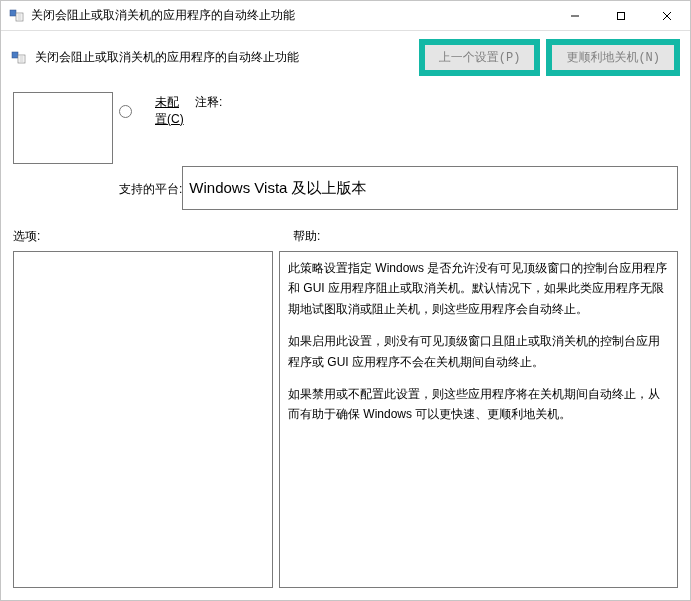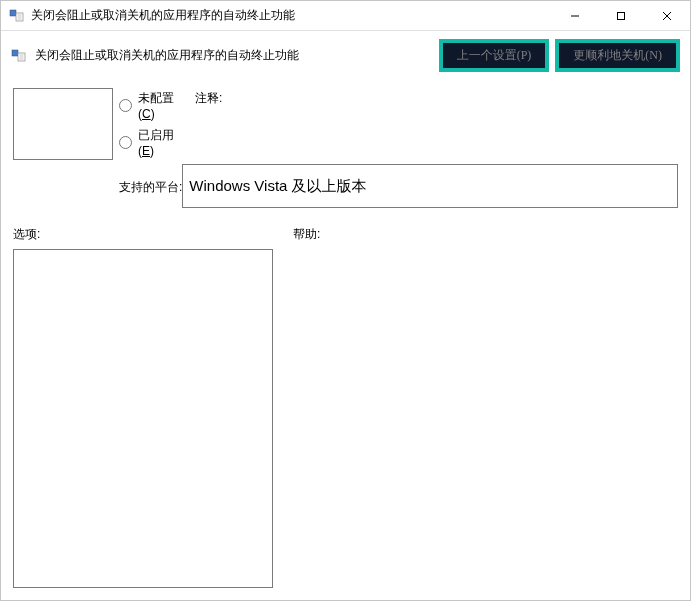--- a/index.html
+++ b/index.html
@@ -35,37 +35,37 @@
   .subheader {
     display: flex;
     align-items: center;
     padding: 8px 10px;
     gap: 8px;
   }
   .subheader .sub-icon { width: 16px; height: 16px; }
   .subheader .sub-title { flex: 1; font-size: 12px; }
   .nav-btns { display: flex; gap: 6px; }
   .nav-btn {
-    border: 4px solid #14b8a6;
-    background: #0f172a;
+    border: 6px solid #14b8a6;
+    background: #e5e5e5;
     color: #808080;
     padding: 4px 14px;
     font-size: 12px;
-    font-family: Liberation Serif, serif;
+    font-family: Liberation Mono, monospace;
   }
   .top-grid {
     display: grid;
     grid-template-columns: 100px 70px 1fr;
     grid-template-rows: auto auto auto auto;
     column-gap: 6px;
     row-gap: 2px;
     padding: 8px 12px 4px 12px;
     align-items: start;
   }
-  .radio-row { display: flex; align-items: center; gap: 6px; padding: 2px 0; }
+  .radio-row { display: flex; align-items: center; gap: 23px; padding: 2px 0; text-decoration: underline; }
   .radio-row input { margin: 0; }
   .radio-row label { font-size: 12px; }
   .radio-row .u { text-decoration: underline; }
   .highlight-box {
     border: 2px solid #e03a3a;
     padding: 1px 4px;
     margin: -1px -4px;
     display: inline-flex; align-items: center; gap: 6px;
   }
   .lbl { font-size: 12px; padding-top: 2px; }
@@ -169,24 +169,20 @@
 
   <div class="top-grid">
 
     <div class="radio-row">
       <input type="radio" name="state" style="">
       <label><span>未配置(</span><span class="u">C</span><span>)</span></label>
     </div>
     <div class="lbl">注释:</div>
     <textarea class="comment-box" style="grid-row: 1 / 4;"></textarea>
 
-    <div class="radio-row">
-      <input type="radio" name="state" style="">
-      <label><span>已启用(</span><span class="u">E</span><span>)</span></label>
-    </div>
     <div></div>
 
     <div></div>
 
     <div></div>
     <div class="platform-row">
       <div class="lbl">支持的平台:</div>
       <div class="platform-box">
         <span>Windows Vista 及以上版本</span>
       </div>
@@ -194,15 +190,20 @@
 
   </div>
 
   <div class="section-labels">
     <div class="s1">选项:</div>
     <div>帮助:</div>
   </div>
 
   <div class="panels">
     <div class="panel left"></div>
+    <div class="panel">
+      <p>此策略设置指定 Windows 是否允许没有可见顶级窗口的控制台应用程序和 GUI 应用程序阻止或取消关机。默认情况下，如果此类应用程序无限期地试图取消或阻止关机，则这些应用程序会自动终止。</p>
+      <p>如果启用此设置，则没有可见顶级窗口且阻止或取消关机的控制台应用程序或 GUI 应用程序不会在关机期间自动终止。</p>
+      <p>如果禁用或不配置此设置，则这些应用程序将在关机期间自动终止，从而有助于确保 Windows 可以更快速、更顺利地关机。</p>
+    </div>
   </div>
 
 </div>
 
 </body></html>

